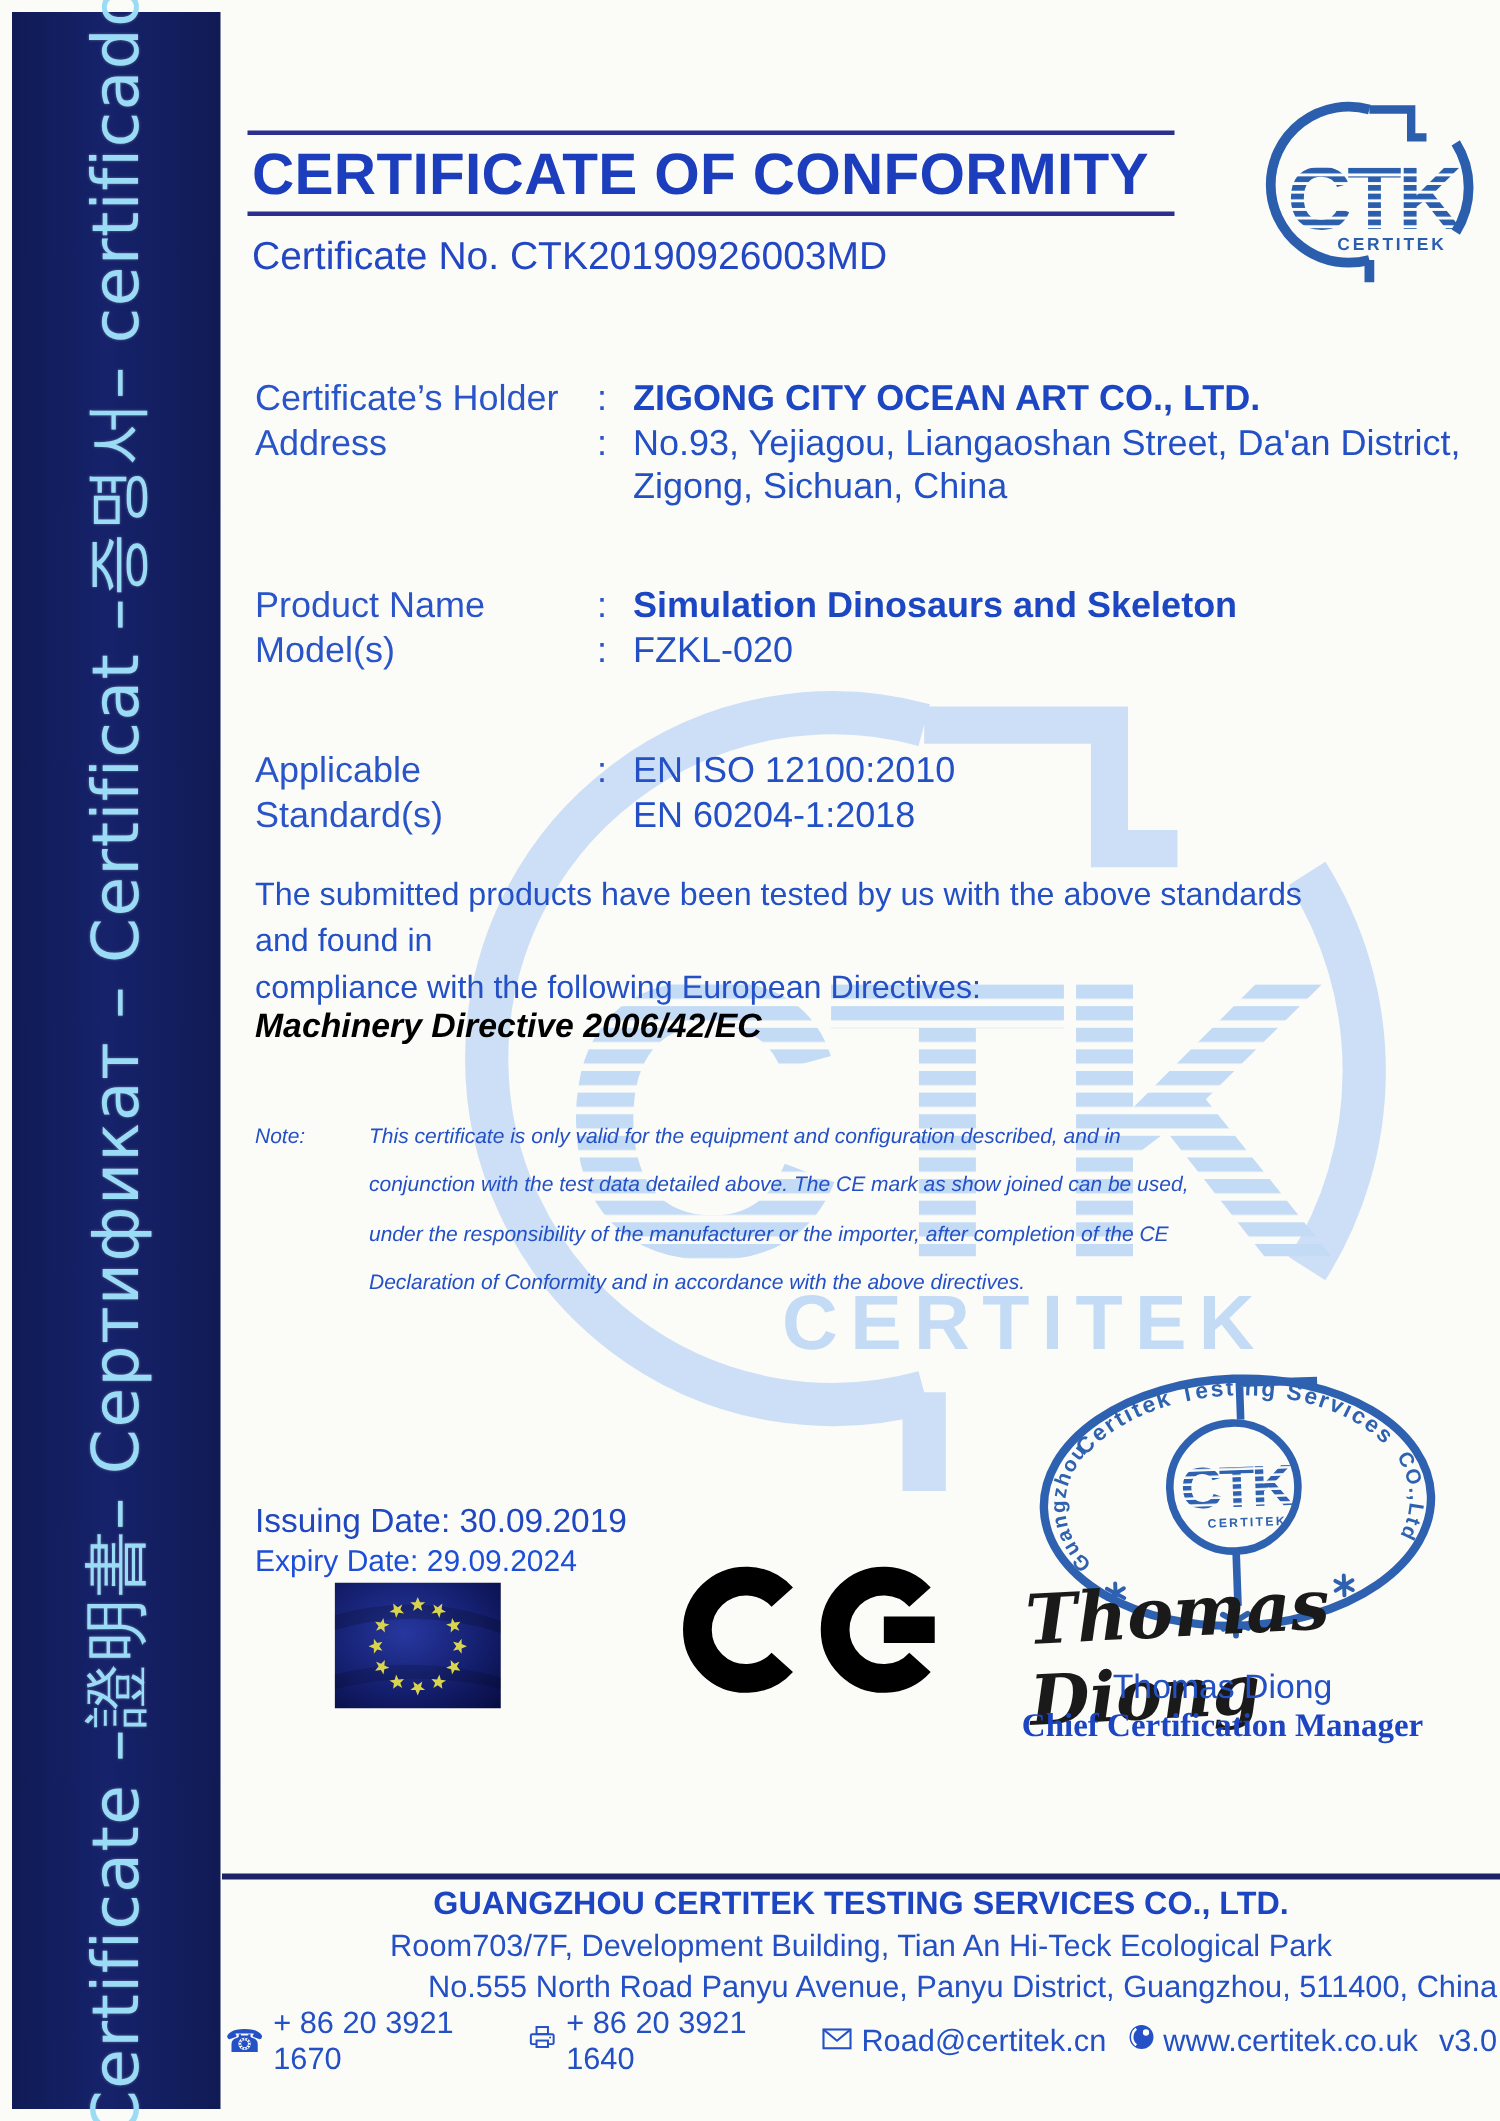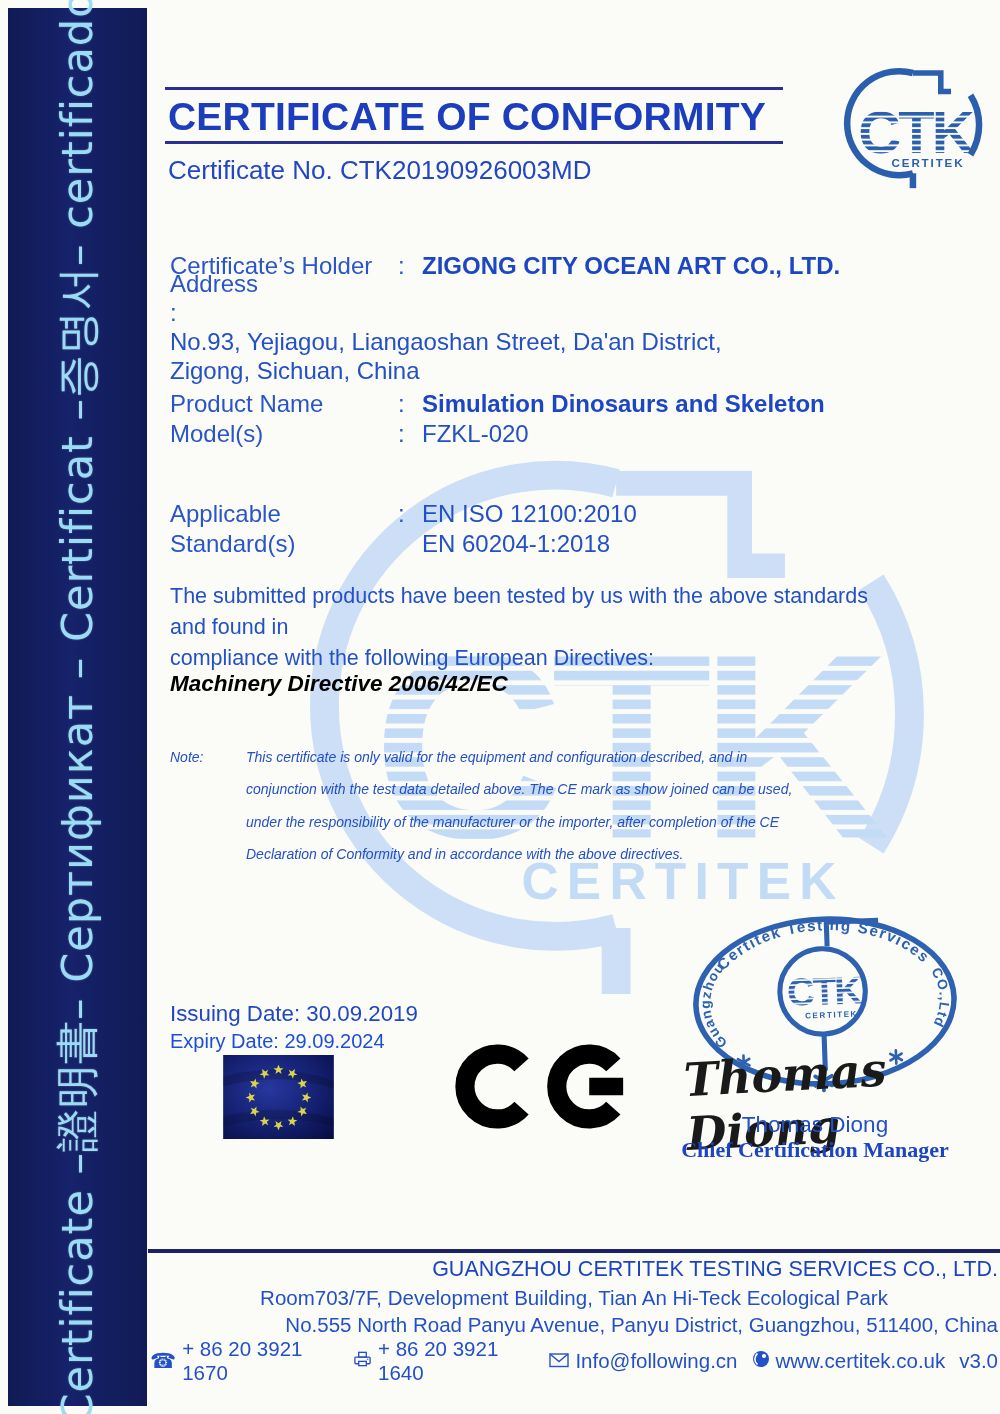--- a/index.html
+++ b/index.html
@@ -32,21 +32,21 @@
   .hdr-logo    { position:absolute; left:833px; top:60px;  width:158px; height:130px; z-index:2; }
   svg text { font-family:"Liberation Sans", sans-serif; }
   
   .row { position:absolute; left:170px; display:flex; align-items:flex-start;
          font-size:24px; color:#2a55c8; line-height:29px; z-index:2; }
   .row .lbl { width:228px; flex:none; }
   .row .col { width:24px;  flex:none; color:#2a55c8; }
   .row .val { color:#2350c5; }
   .row .val.bold { font-weight:bold; color:#1d47c2; }
   .r-holder   { top:251px; }
-  .r-address  { top:269px;flex-direction:column; }
+  .r-address  { top:281px; }
   .r-product  { top:389px; }
   .r-model    { top:419px; }
   .r-standard { top:499px; line-height:30px; }
   
   .compliance { position:absolute; left:170px; top:581px; width:730px;
                 font-size:21.5px; line-height:31px; color:#2350c5; z-index:2; }
   .directive  { position:absolute; left:170px; top:671px; font-size:22.5px;
                 font-weight:bold; font-style:italic; color:#000000; z-index:2; }
   .note { position:absolute; left:170px; top:741px; display:flex;
           font-style:italic; font-size:14px; color:#2350c5; z-index:2; }
@@ -62,22 +62,22 @@
            transform:rotate(-2deg); z-index:2; }
   .sig-script { position:absolute; left:685px; top:1045px; width:310px;
                 font-family:"DejaVu Serif", serif; font-style:italic; font-weight:bold;
                 font-size:46px; color:#1a1a1a; transform:rotate(-3deg); z-index:4; }
   .sig-name  { position:absolute; left:695px; top:1112px; width:240px; text-align:center;
                font-size:22.5px; color:#2350c5; z-index:4; }
   .sig-role  { position:absolute; left:650px; top:1137px; width:330px; text-align:center;
                font-size:22px; font-weight:bold; color:#1d45c2; z-index:4;font-family:Liberation Serif, serif; }
   
   .footer-rule { position:absolute; left:148px; top:1249px; width:852px; height:4px; background:#1b2266; z-index:2; }
-  .f-company { position:absolute; left:150px; top:1257px; width:848px; text-align:right;
-               font-size:21.5px; font-weight:normal; color:#1d45c2; z-index:2; }
+  .f-company { position:absolute; left:150px; top:1257px; width:848px; text-align:center;
+               font-size:21.5px; font-weight:bold; color:#1d45c2; z-index:2; }
   .f-addr1 { position:absolute; left:150px; top:1286px; width:848px; text-align:center;
              font-size:20.5px; color:#2350c5; z-index:2; }
   .f-addr2 { position:absolute; left:150px; top:1313px; width:848px; text-align:right;
              font-size:20.5px; color:#2350c5; z-index:2; }
   .f-contact { position:absolute; left:150px; top:1337px; width:848px; display:flex;
                justify-content:center; align-items:center; gap:14px;
                font-size:20.5px; color:#2350c5; z-index:2; }
   .f-contact .pair { display:flex; align-items:center; gap:6px; }
   .glyph-icon { font-family:"DejaVu Sans", sans-serif; font-size:21px; color:#2452c6; }
 </style>
@@ -264,21 +264,21 @@
       </span>
       <span>+ 86 20 3921 1640</span>
     </span>
     <span class="pair">
       <span>
         <svg width="20" height="15" viewBox="0 0 20 15" fill="none" stroke="#2452c6" stroke-width="1.4">
           <rect x="1" y="1" width="18" height="12.5"></rect>
           <path d="M1 1 L10 8.5 L19 1"></path>
         </svg>
       </span>
-      <span>Info@following.cn</span>
+      <span>Road@certitek.cn</span>
     </span>
     <span class="pair">
       <span>
         <svg width="18" height="18" viewBox="0 0 18 18">
           <circle cx="9" cy="9" r="8" fill="#2452c6"></circle>
           <path d="M 5.5 3.5 A 7 7 0 0 0 5.5 14.5" stroke="#ffffff" stroke-width="1.6" fill="none"></path>
           <circle cx="12" cy="6" r="2.1" fill="#ffffff"></circle>
         </svg>
       </span>
       <span>www.certitek.co.uk</span>

